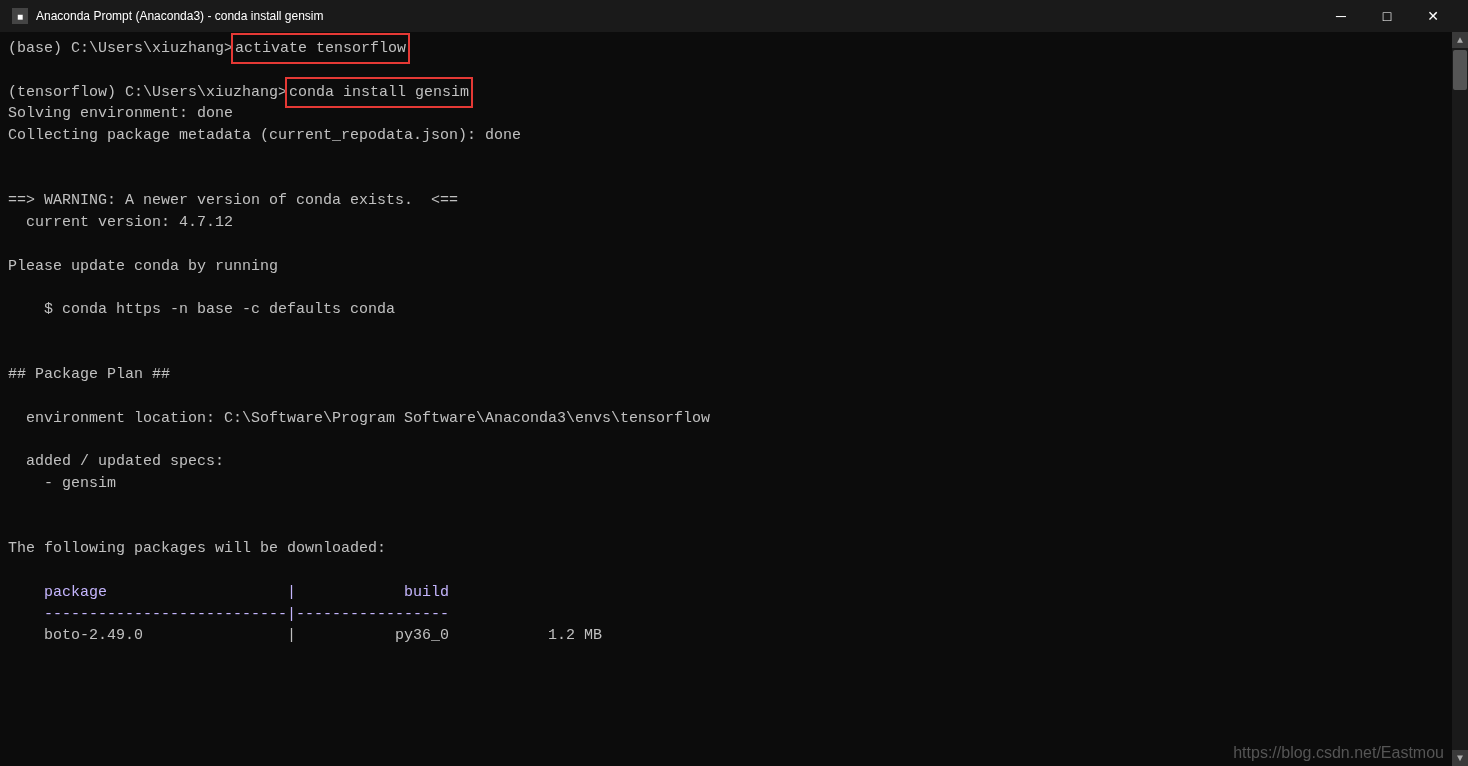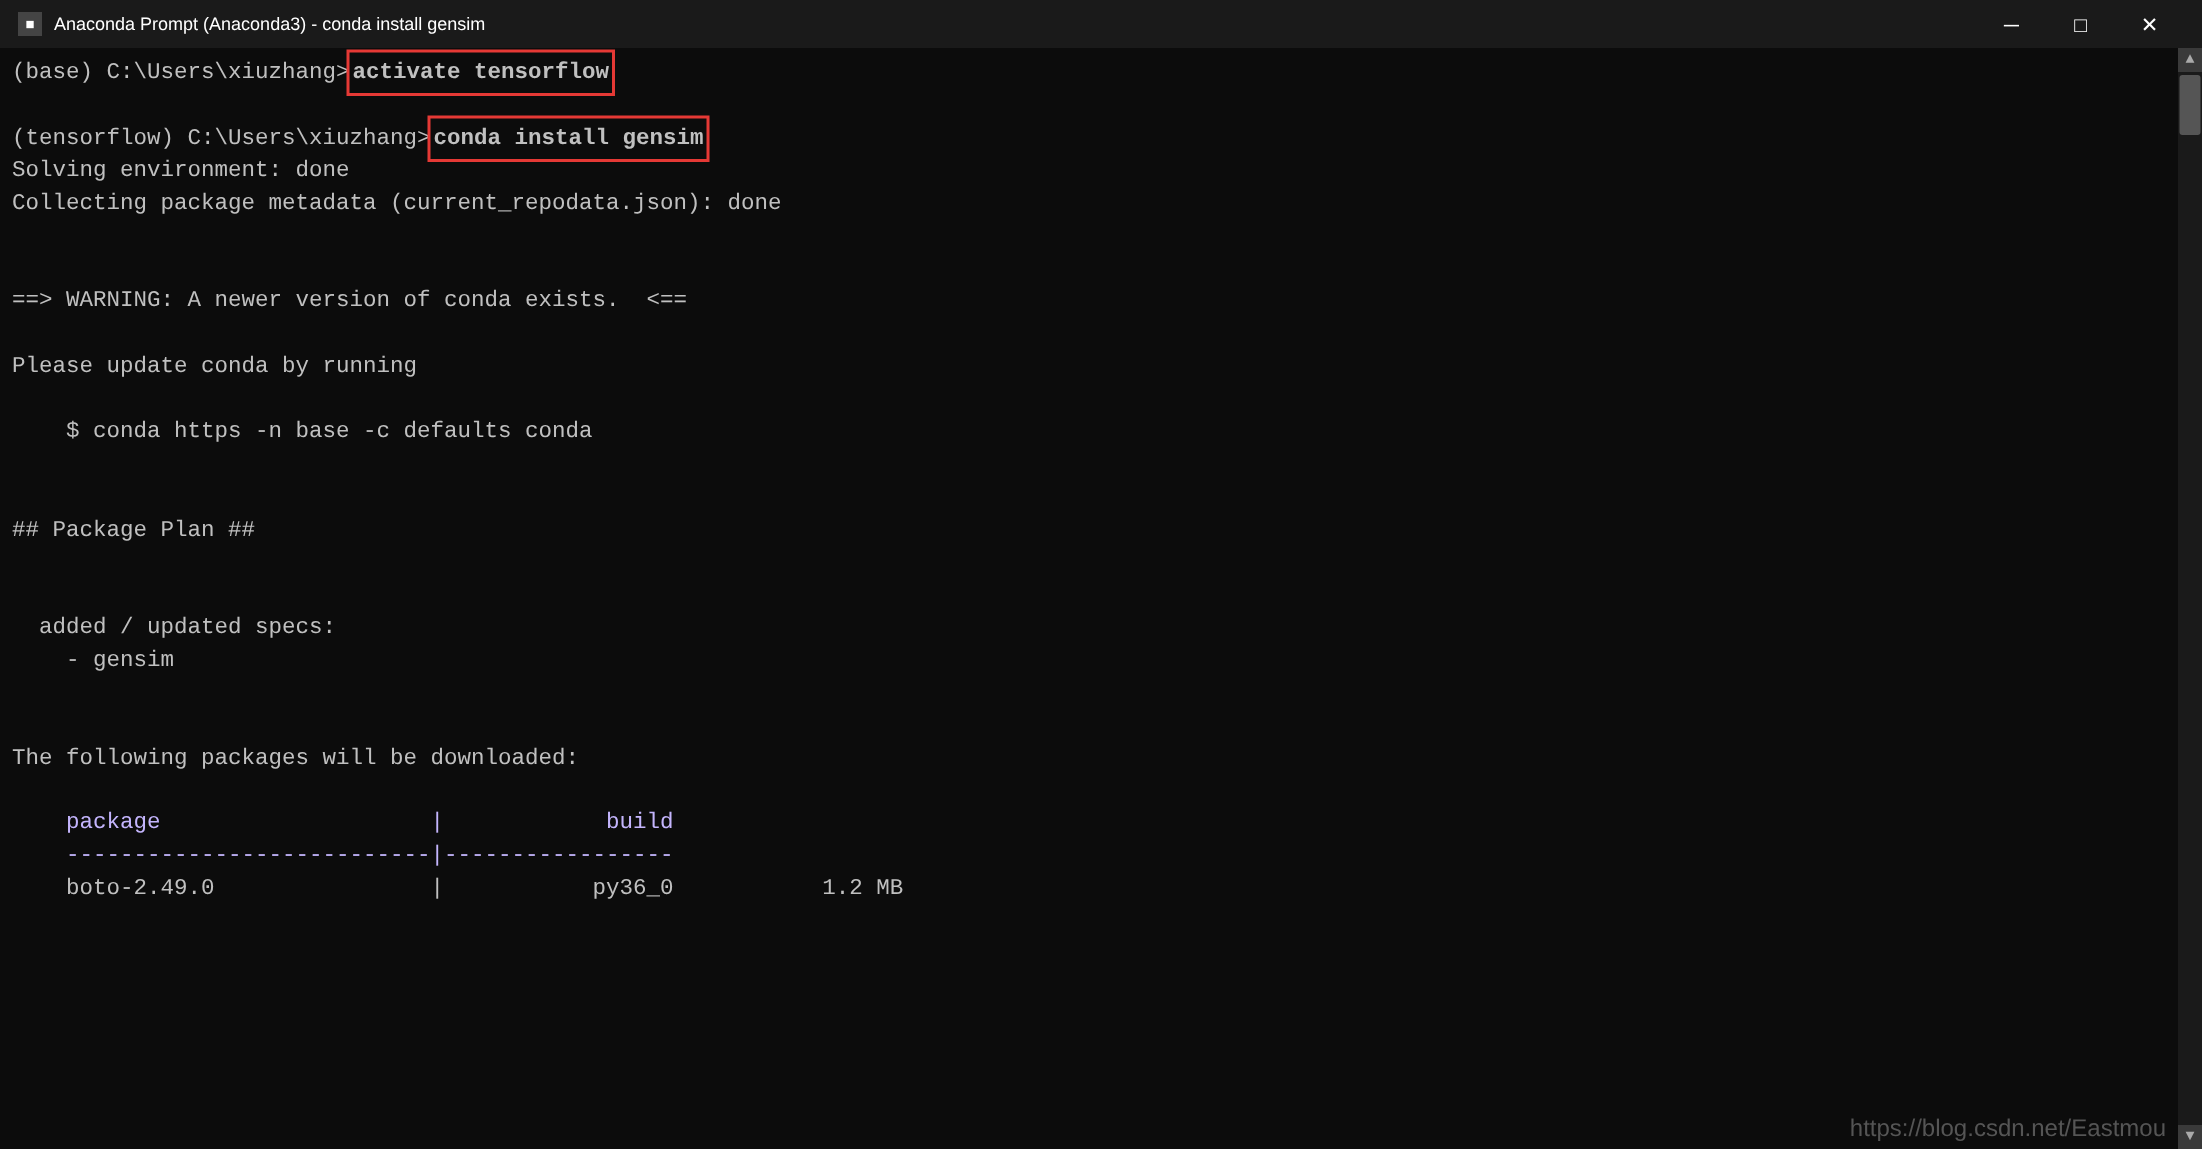--- a/index.html
+++ b/index.html
@@ -83,21 +83,20 @@
     .line.empty {
       height: 1.45em;
       display: block;
     }
 
     
     .cmd-highlight {
       outline: 2px solid #e53935;
       display: inline;
       padding: 5px 2px;
-      font-weight: bold;
     }
 
     .prompt-base { color: #c0c0c0; }
     .prompt-env { color: #c0c0c0; }
 
     
     .tbl-line { color: #c4b5fd; }
 
     
     .scrollbar {
@@ -176,36 +175,38 @@
 
     <span class="line"><span class="prompt-env">(tensorflow) C:\Users\xiuzhang&gt;</span><span class="cmd-highlight">conda install gensim</span></span>
 
     <span class="line">Solving environment: done</span>
     <span class="line">Collecting package metadata (current_repodata.json): done</span>
 
     <span class="line empty"></span>
     <span class="line empty"></span>
 
     <span class="line">==&gt; WARNING: A newer version of conda exists.  &lt;==</span>
+    <span class="line">  current version: 4.7.12</span>
 
     <span class="line empty"></span>
 
     <span class="line">Please update conda by running</span>
 
     <span class="line empty"></span>
 
     <span class="line">    $ conda https -n base -c defaults conda</span>
 
     <span class="line empty"></span>
     <span class="line empty"></span>
 
     <span class="line">## Package Plan ##</span>
 
     <span class="line empty"></span>
 
+    <span class="line">  environment location: C:\Software\Program Software\Anaconda3\envs\tensorflow</span>
 
     <span class="line empty"></span>
 
     <span class="line">  added / updated specs:</span>
     <span class="line">    - gensim</span>
 
     <span class="line empty"></span>
     <span class="line empty"></span>
 
     <span class="line">The following packages will be downloaded:</span>

